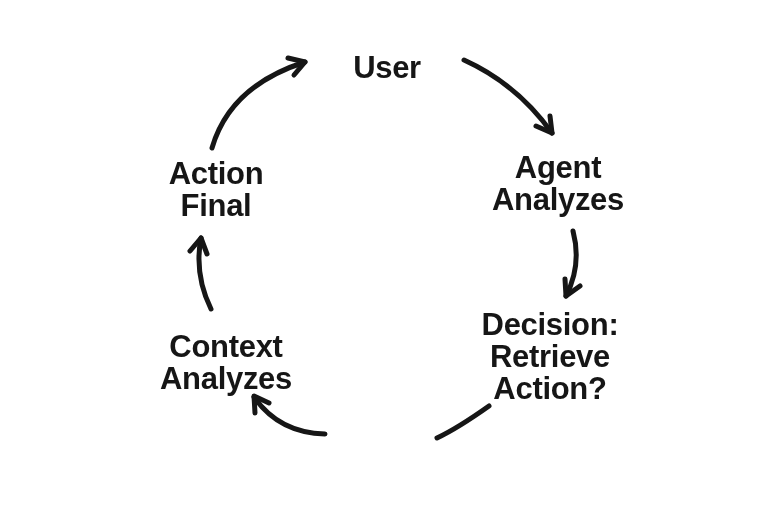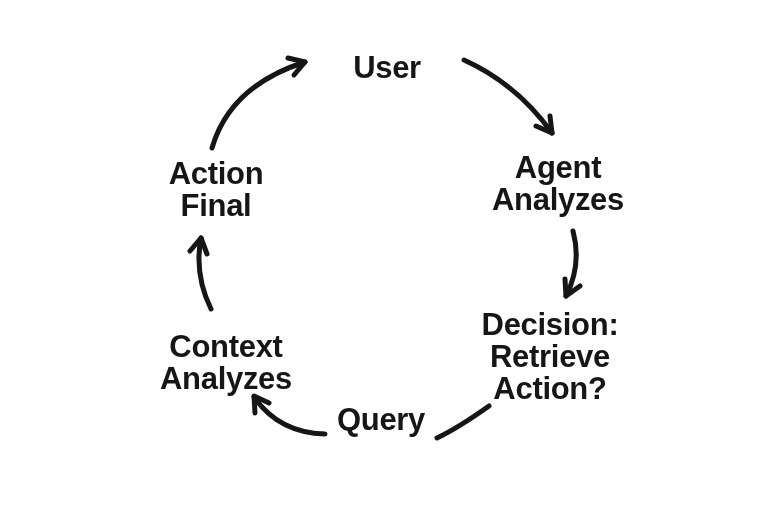--- a/index.html
+++ b/index.html
@@ -81,21 +81,20 @@
     <span>Analyzes</span>
   </div>
 
   <div class="node n-decision">
     <span>Decision:</span>
     <span>Retrieve</span>
     <span>Action?</span>
   </div>
 
   <div class="node n-rag-query">
-    <span>Query</span>
   </div>
 
   <div class="node n-context-augmented">
     <span>Context</span>
     <span>Analyzes</span>
   </div>
 
   <div class="node n-final-action">
     <span>Action</span>
     <span>Final</span>

